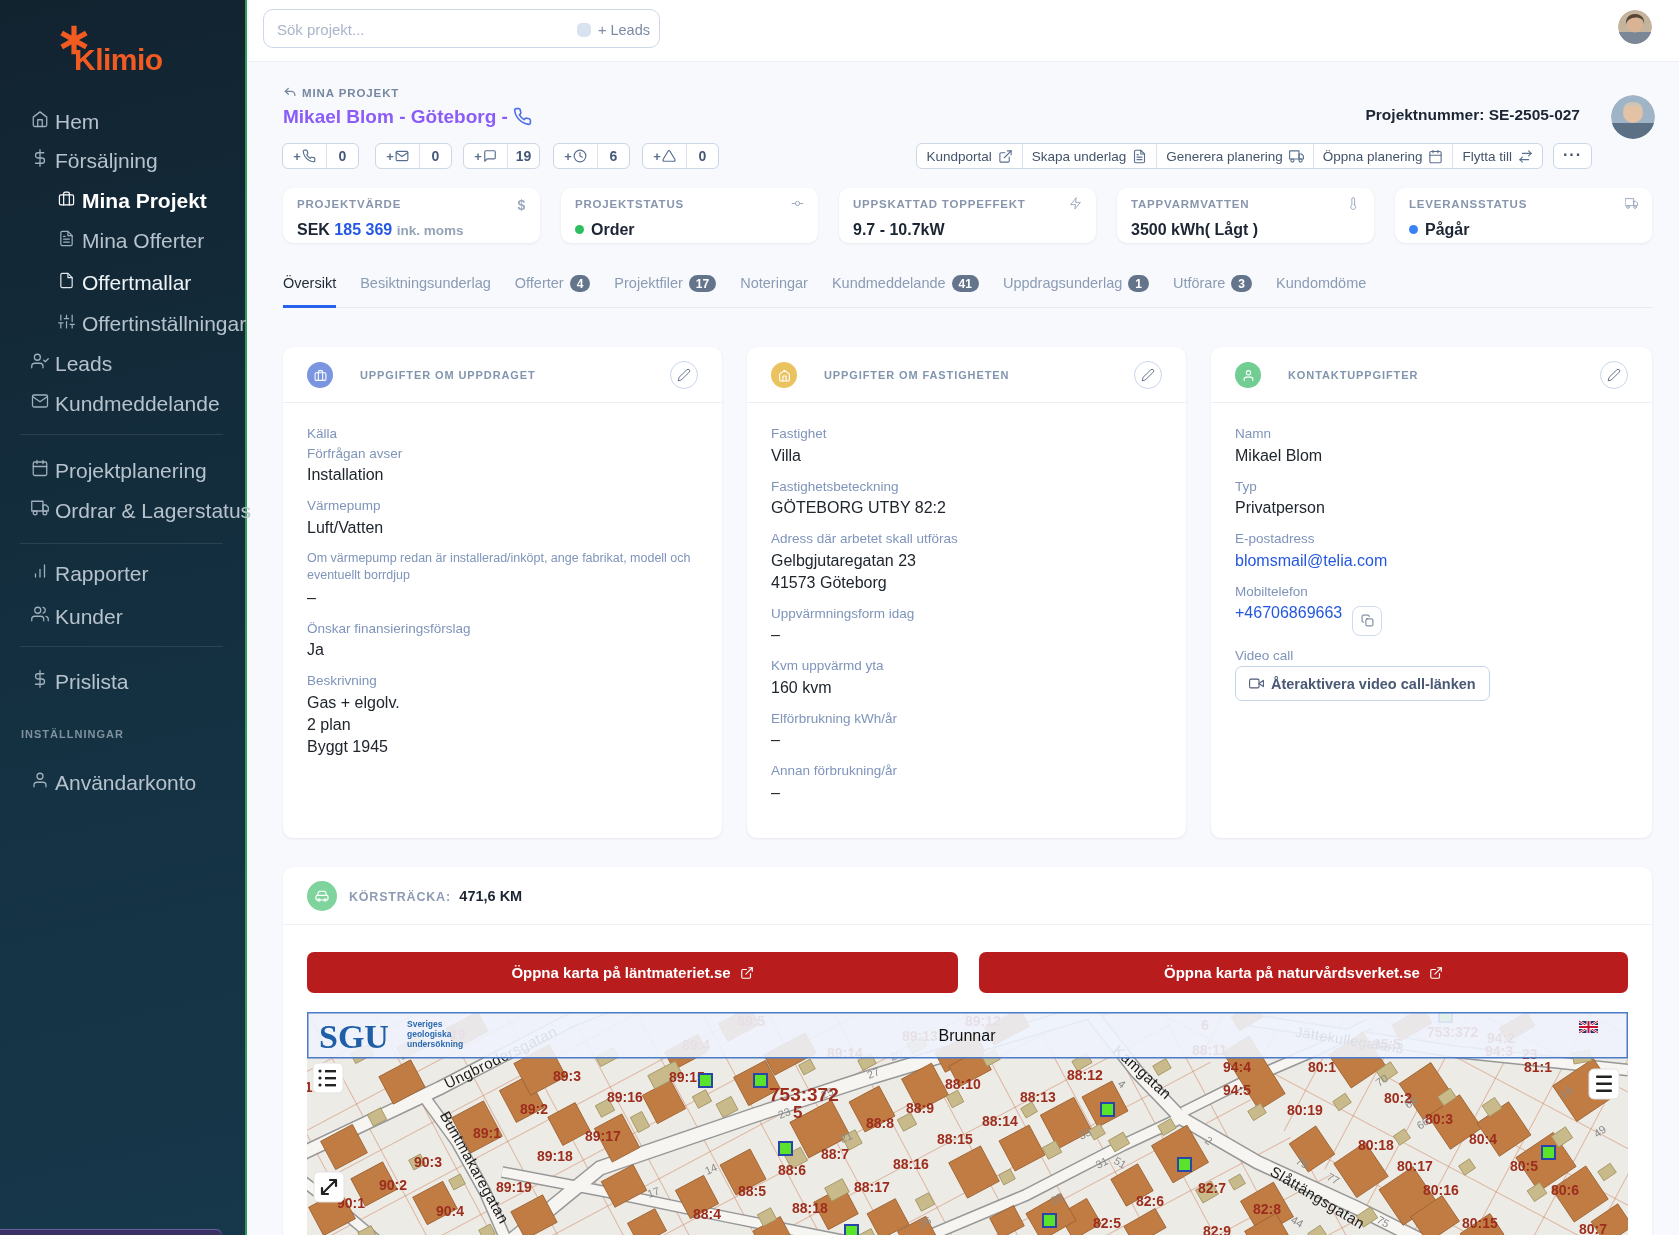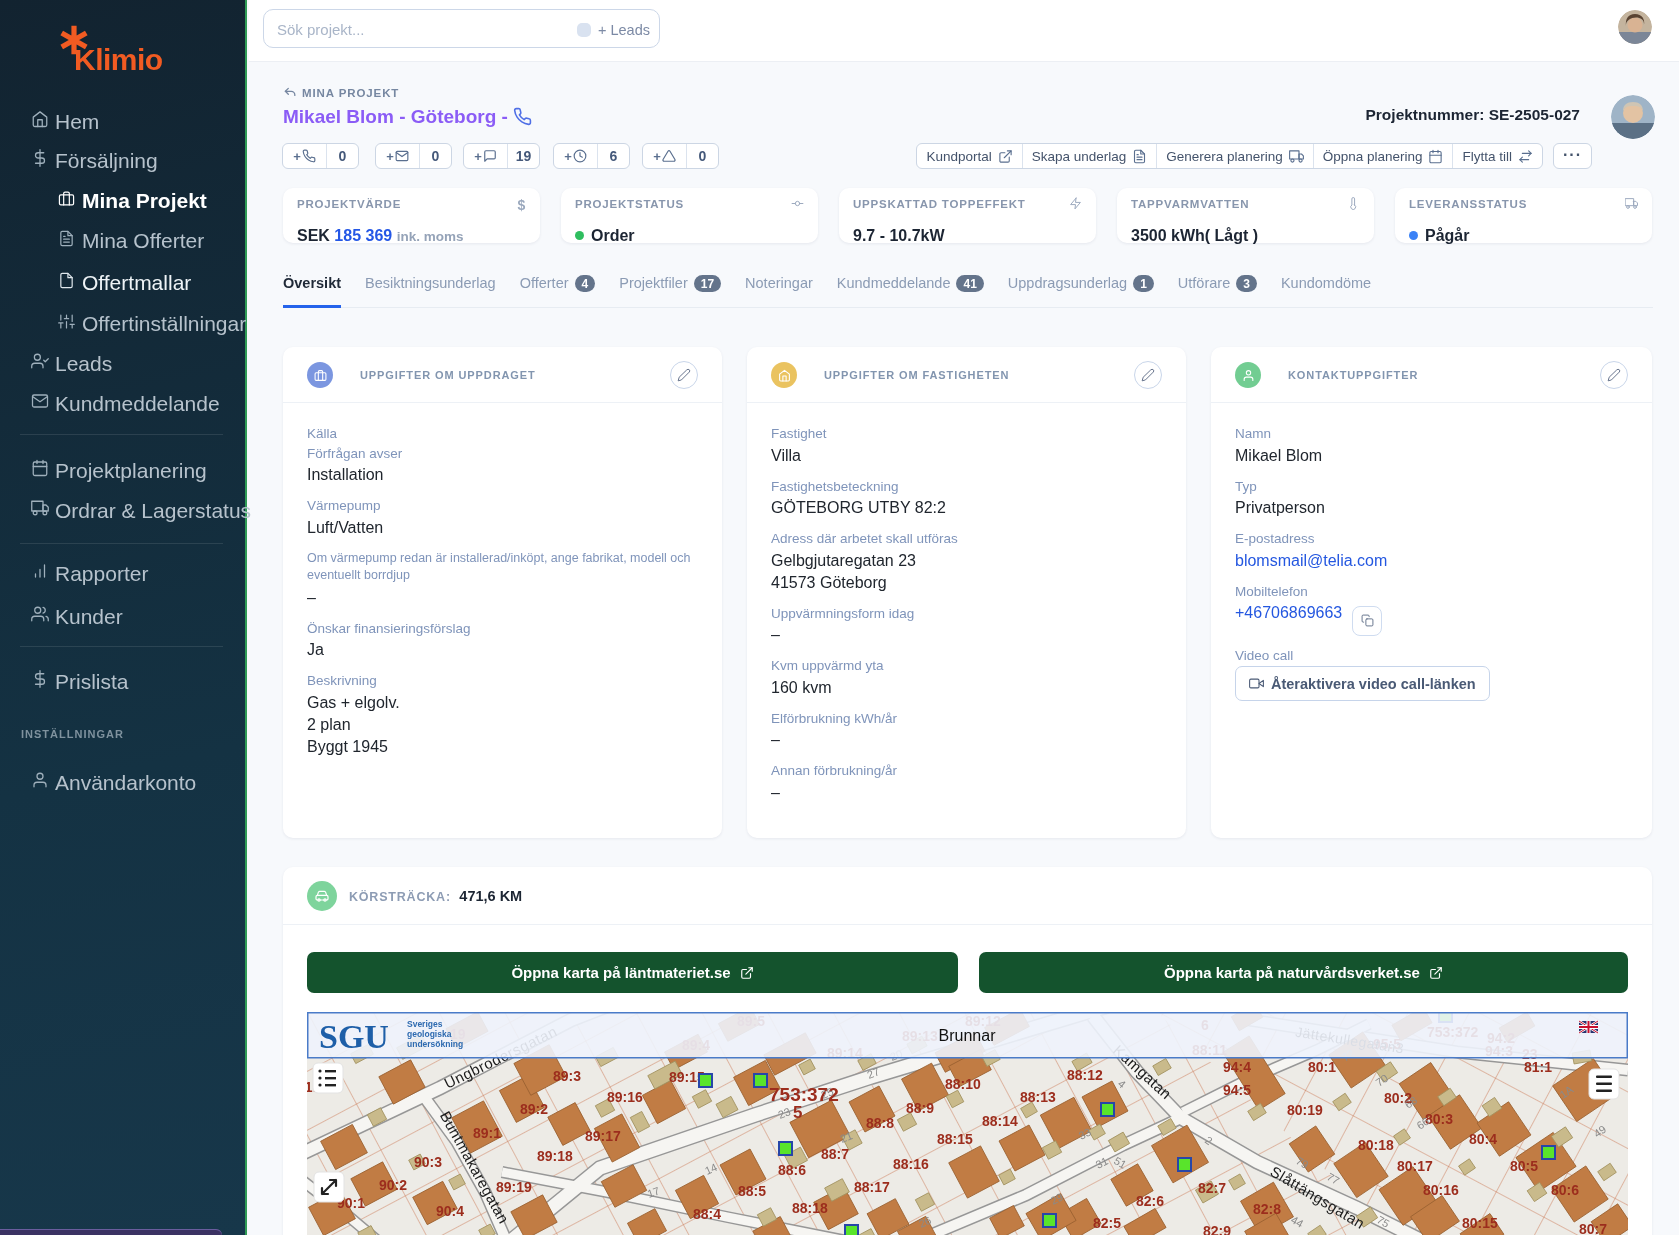--- a/index.html
+++ b/index.html
@@ -33,46 +33,46 @@
 .cnt .cico{width:44px;border-right:1px solid #dbe3ee;display:flex;align-items:center;justify-content:center;font-size:13px;font-weight:bold;gap:1px}
 .cnt .cnum{flex:1;display:flex;align-items:center;justify-content:center;font-size:14px;font-weight:bold;color:#45597a}
 .actions{position:absolute;right:136px;top:81px;height:26px;display:flex;border:1px solid #ccd6e4;border-radius:6px;background:#fff;overflow:hidden}
 .seg{display:flex;align-items:center;justify-content:center;gap:6px;font-size:13.5px;color:#44536b;border-right:1px solid #dbe3ee;padding:0 9px;white-space:nowrap}
 .seg:last-child{border-right:none}
 .sico{color:#5a6f8f;display:flex}
 .dots{position:absolute;left:1304px;top:81px;width:39px;height:26px;background:#fff;border:1px solid #ccd6e4;border-radius:6px;text-align:center;line-height:22px;color:#44536b;font-weight:bold;letter-spacing:1px}
 .stat{position:absolute;top:126px;height:55px;background:#fff;border-radius:10px;box-shadow:0 1px 3px rgba(23,43,77,.08);padding:10px 14px}
 .slab{font-size:11.5px;font-weight:bold;letter-spacing:0.8px;color:#8896ad;position:relative}
 .sic{position:absolute;right:0;top:-1px;color:#9aa8bd}
-.sval{margin-top:17px;font-size:16px;color:#1c2533}
+.sval{margin-top:11px;font-size:16px;color:#1c2533}
 .sval .blue{color:#2457e6;font-weight:bold}
 .sval .dim{color:#95a3b8;font-size:13.5px;font-weight:bold}
 .dot{display:inline-block;width:9px;height:9px;border-radius:50%;margin-right:7px;vertical-align:1px}
 .tabs{position:absolute;left:34px;top:213px;width:1370px;display:flex;gap:24px;font-size:14.5px;color:#8b9bb4;border-bottom:1px solid #e7ecf2;padding-bottom:16px}
 .tab{white-space:nowrap}
-.tab.act{color:#1f2937;font-weight:bold;position:relative}
+.tab.act{color:#1f2937;font-weight:normal;position:relative}
 .tab.act:after{content:"";position:absolute;left:0;right:0;bottom:-17px;height:3px;background:#2563eb}
 .badge{background:#64748b;color:#fff;font-size:12px;font-weight:bold;border-radius:9px;padding:1.5px 7px;margin-left:6px;vertical-align:1px}
 .card{position:absolute;top:285px;height:491px;background:#fff;border-radius:10px;box-shadow:0 1px 3px rgba(23,43,77,.08)}
 .chead{position:relative;height:56px;border-bottom:1px solid #edf1f6;font-size:11px;font-weight:bold;letter-spacing:0.9px;color:#8295af;line-height:56px;padding-left:77px}
 .cic{position:absolute;left:24px;top:15px;width:26px;height:26px;border-radius:50%;display:flex;align-items:center;justify-content:center}
 .edit{position:absolute;right:24px;top:14px;width:28px;height:28px;border-radius:50%;border:1px solid #c9d6ea;display:flex;align-items:center;justify-content:center}
 .cbody{padding:22px 24px 0}
 .flab{color:#7f94ba;font-size:13.5px;margin-bottom:2px;line-height:17.5px}
 .v,.v2{color:#20262e;font-size:16px;margin-bottom:11px;line-height:22px}
 .v a{color:#2457e0}
 .copy{display:inline-flex;width:30px;height:30px;border:1px solid #cfdcf0;border-radius:8px;align-items:center;justify-content:center;margin-left:10px;vertical-align:-9px}
 .vbtn{display:inline-flex;align-items:center;gap:7px;height:35px;padding:0 13px;border:1px solid #c6d4ea;border-radius:7px;font-size:14.5px;color:#4a5a75;font-weight:bold}
 .kcard{position:absolute;left:34px;top:805px;width:1369px;height:430px;background:#fff;border-radius:10px 10px 0 0;box-shadow:0 1px 3px rgba(23,43,77,.08)}
 .khead{position:relative;height:57px;padding-left:66px;line-height:57px}
 .kic{position:absolute;left:24px;top:14px;width:30px;height:30px;border-radius:50%;background:#7ed49c;display:flex;align-items:center;justify-content:center}
 .klab{font-size:12.5px;font-weight:bold;letter-spacing:0.8px;color:#8d9cb4}
 .kval{font-size:14.5px;color:#1c2533;margin-left:4px}
 .kdiv{border-top:1px solid #edf1f6}
-.bluebtn{position:absolute;top:85px;height:41px;background:#14532d;border-radius:7px;color:#fff;font-size:15px;font-weight:bold;display:flex;align-items:center;justify-content:center;gap:9px}
+.bluebtn{position:absolute;top:85px;height:41px;background:#b91c1c;border-radius:7px;color:#fff;font-size:15px;font-weight:bold;display:flex;align-items:center;justify-content:center;gap:9px}
 .mapbox{position:absolute;left:24px;top:145px;width:1321px;height:225px;overflow:hidden}
 </style></head>
 <body>
 <div class="sidebar">
 <div class="logo">
 <svg style="position:absolute;left:0;top:0" width="34" height="34" viewBox="0 0 36 36">
         <g stroke="#f15b22" stroke-width="5.5" stroke-linecap="butt">
 <path d="M18 3v30M5 10.5l26 15M31 10.5l-26 15"></path>
         </g>
       </svg>

